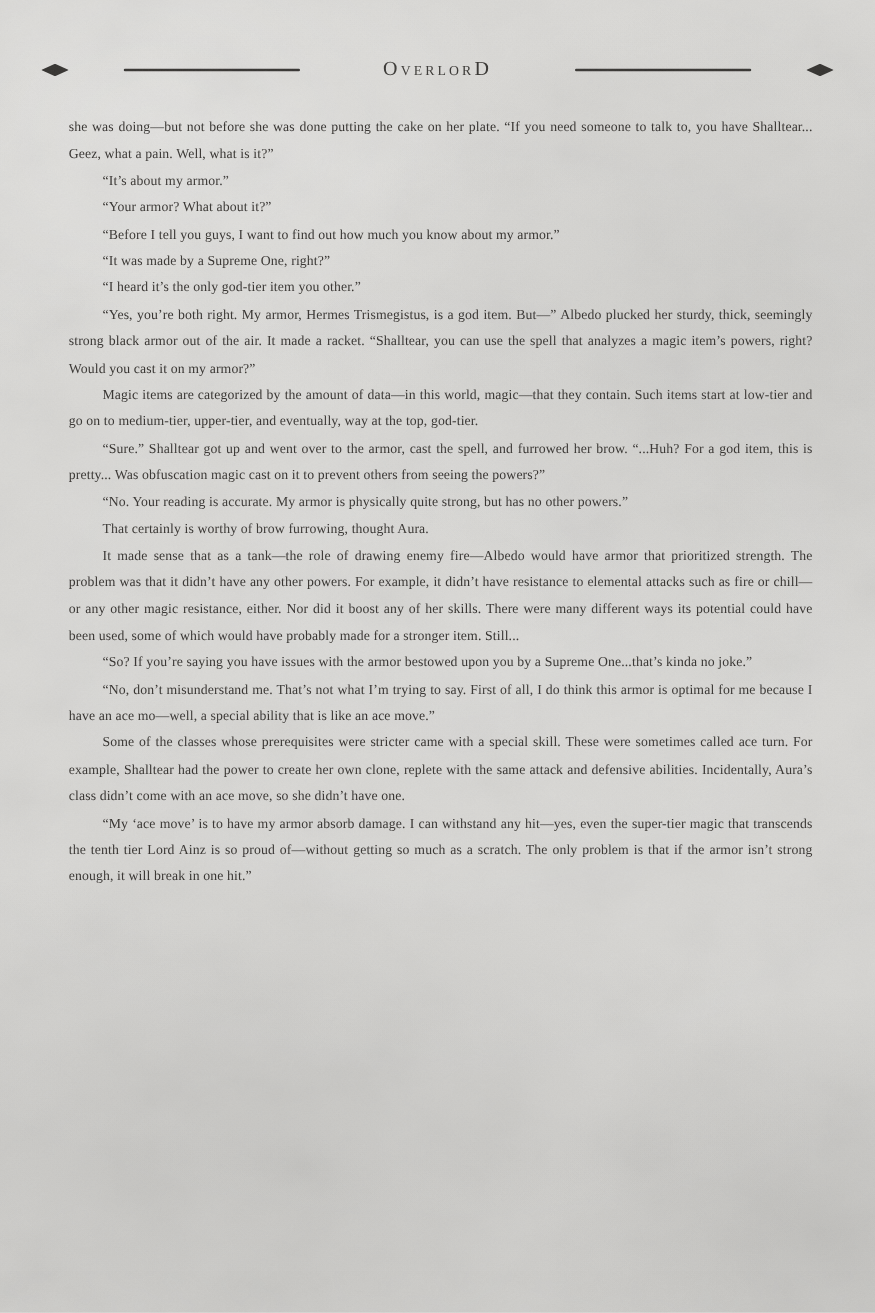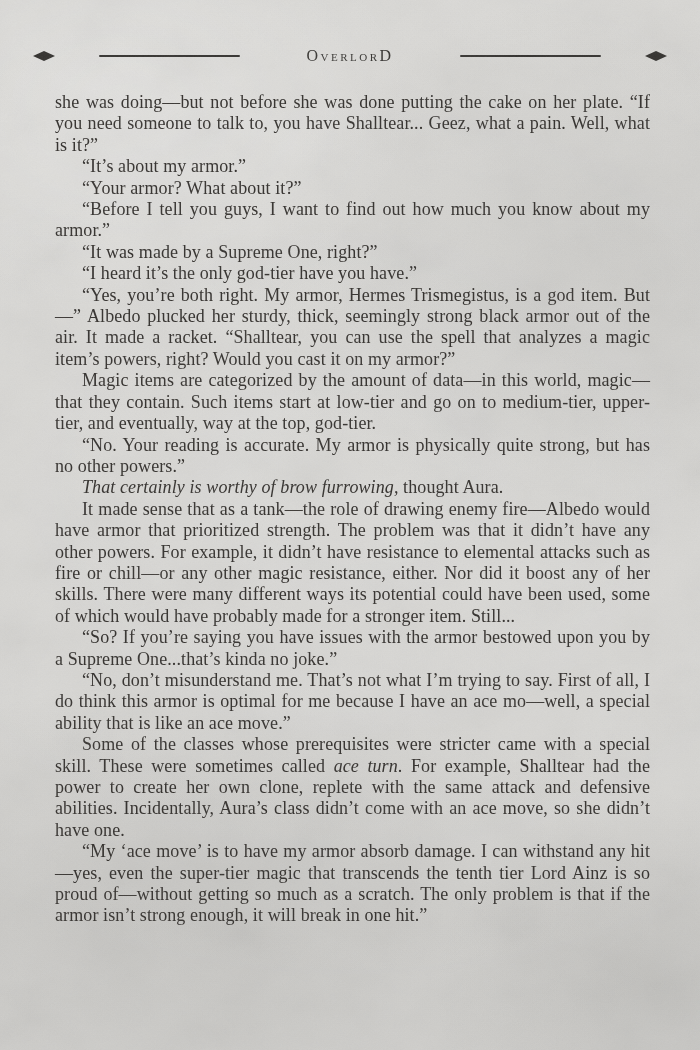--- a/index.html
+++ b/index.html
@@ -70,34 +70,33 @@
     font-variant: small-caps;
     text-transform: lowercase;
   }
   
   .page-body {
     position: absolute;
     top: 92px;
     left: 55px;
     right: 50px;
     color: #312e2b;
-    font-size: 18px;
+    font-size: 11px;
     line-height: 21.4px;
     text-align: justify;
     letter-spacing: 0.1px;
   }
   .page-body p {
     margin: 0;
     padding: 0;
   }
   .page-body p.indent {
     text-indent: 27px;
   }
   .italic {
-    font-style: italic;
     margin-top: 24px;
   }
 </style>
 </head>
 <body style="background: rgb(216, 215, 212);">
 
 <div class="page"></div>
 
 <div class="header">
   <span class="diamond" style="background: rgb(49, 47, 44);"></span>
@@ -106,23 +105,24 @@
   <span class="rule" style="background: rgb(49, 47, 44);"></span>
   <span class="diamond" style="background: rgb(49, 47, 44);"></span>
 </div>
 
 <div class="page-body" style="color: rgb(49, 46, 43);">
     <p class=""><span>she was doing—but not before she was done putting the cake on her plate. “If you need someone to talk to, you have Shalltear... Geez, what a pain. Well, what is it?”</span></p>
     <p class="indent"><span>“It’s about my armor.”</span></p>
     <p class="indent"><span>“Your armor? What about it?”</span></p>
     <p class="indent"><span>“Before I tell you guys, I want to find out how much you know about my armor.”</span></p>
     <p class="indent"><span>“It was made by a Supreme One, right?”</span></p>
-    <p class="indent"><span>“I heard it’s the only god-tier have you have.”</span></p>
+    <p class="indent"><span>“I heard it’s the only god-tier item you other.”</span></p>
     <p class="indent"><span>“Yes, you’re both right. My armor, Hermes Trismegistus, is a god item. But—” Albedo plucked her sturdy, thick, seemingly strong black armor out of the air. It made a racket. “Shalltear, you can use the spell that analyzes a magic item’s powers, right? Would you cast it on my armor?”</span></p>
     <p class="indent"><span>Magic items are categorized by the amount of data—in this world, magic—that they contain. Such items start at low-tier and go on to medium-tier, upper-tier, and eventually, way at the top, god-tier.</span></p>
+    <p class="indent"><span>“Sure.” Shalltear got up and went over to the armor, cast the spell, and furrowed her brow. “...Huh? For a god item, this is pretty... Was obfuscation magic cast on it to prevent others from seeing the powers?”</span></p>
     <p class="indent"><span>“No. Your reading is accurate. My armor is physically quite strong, but has no other powers.”</span></p>
     <p class="indent"><span class="italic">That certainly is worthy of brow furrowing,</span><span> thought Aura.</span></p>
     <p class="indent"><span>It made sense that as a tank—the role of drawing enemy fire—Albedo would have armor that prioritized strength. The problem was that it didn’t have any other powers. For example, it didn’t have resistance to elemental attacks such as fire or chill—or any other magic resistance, either. Nor did it boost any of her skills. There were many different ways its potential could have been used, some of which would have probably made for a stronger item. Still...</span></p>
     <p class="indent"><span>“So? If you’re saying you have issues with the armor bestowed upon you by a Supreme One...that’s kinda no joke.”</span></p>
     <p class="indent"><span>“No, don’t misunderstand me. That’s not what I’m trying to say. First of all, I do think this armor is optimal for me because I have an ace mo—well, a special ability that is like an ace move.”</span></p>
     <p class="indent"><span>Some of the classes whose prerequisites were stricter came with a special skill. These were sometimes called </span><span class="italic">ace turn</span><span>. For example, Shalltear had the power to create her own clone, replete with the same attack and defensive abilities. Incidentally, Aura’s class didn’t come with an ace move, so she didn’t have one.</span></p>
     <p class="indent"><span>“My ‘ace move’ is to have my armor absorb damage. I can withstand any hit—yes, even the super-tier magic that transcends the tenth tier Lord Ainz is so proud of—without getting so much as a scratch. The only problem is that if the armor isn’t strong enough, it will break in one hit.”</span></p>
   </div>
 
 <svg class="texture" xmlns="http://www.w3.org/2000/svg">

